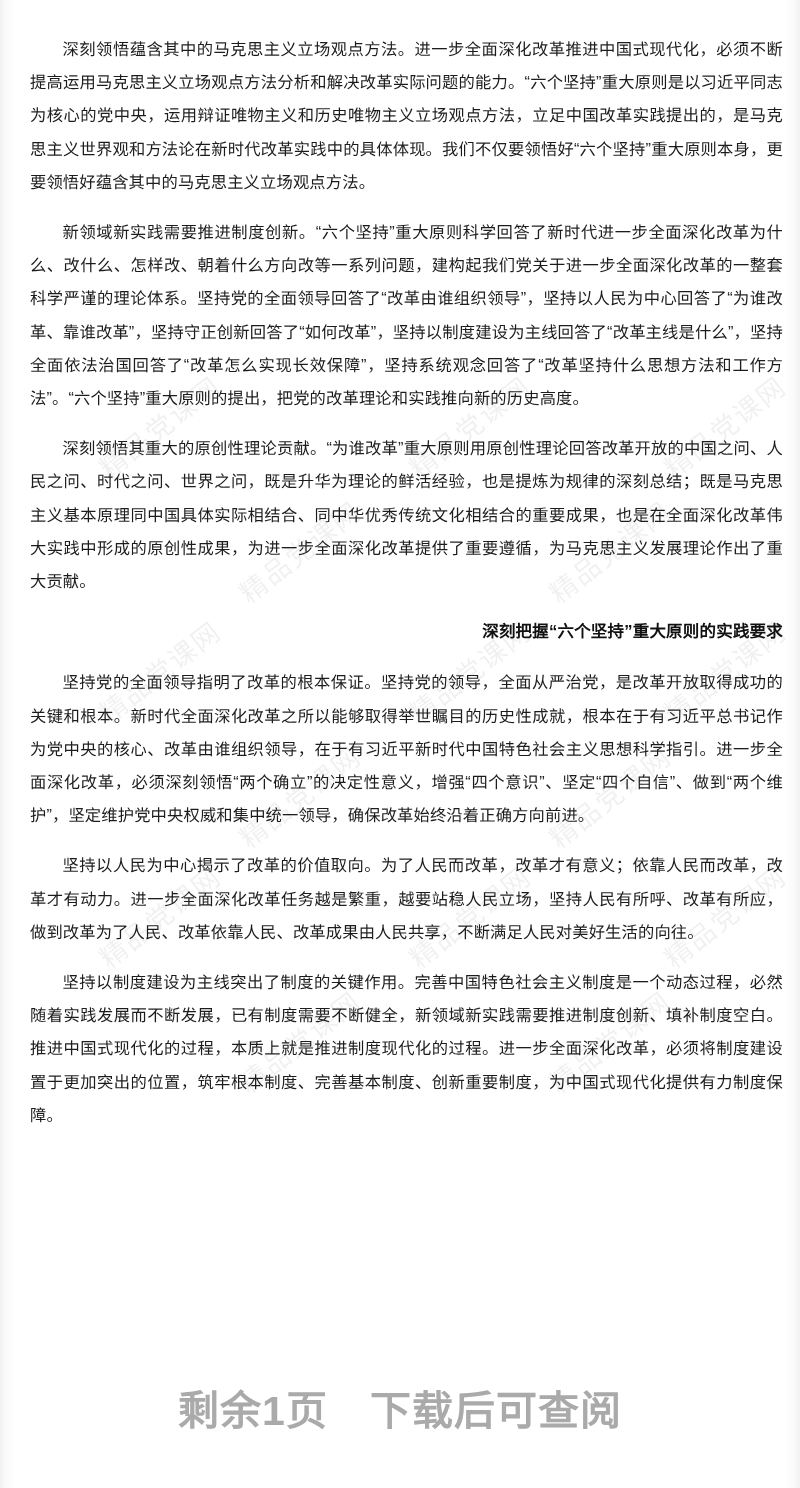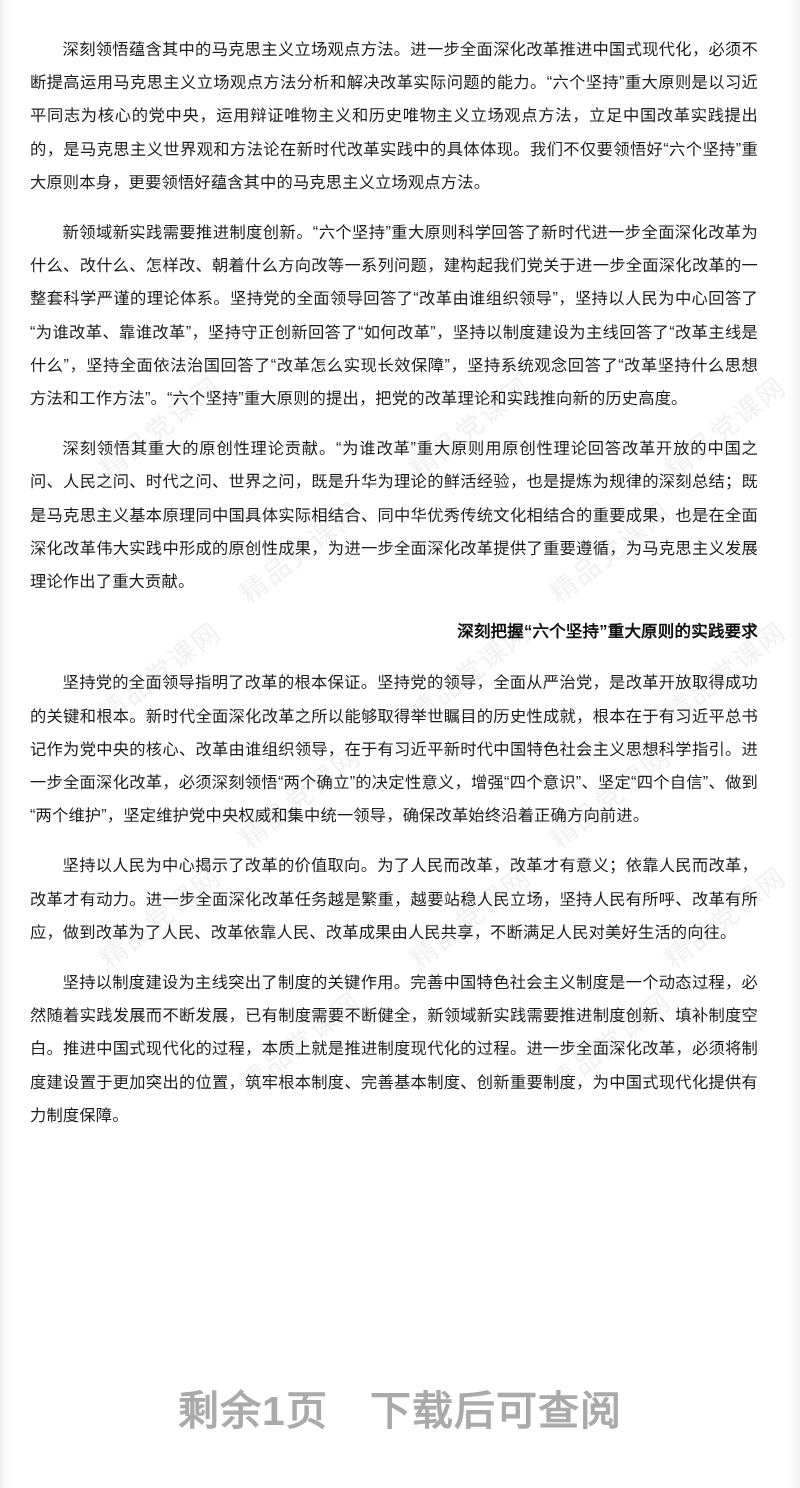--- a/index.html
+++ b/index.html
@@ -47,21 +47,21 @@
     white-space: nowrap;
     transform: rotate(-38deg);
     transform-origin: left top;
     font-family: "Liberation Sans", "DejaVu Sans", sans-serif;
   }
 
   
   .doc-body {
     position: relative;
     z-index: 2;
-    padding: 33px 42px 0 30px;
+    padding: 33px 17px 0 30px;
     box-sizing: border-box;
   }
 
   p.para {
     margin: 0 0 17px 0;
     font-size: 16.3px;
     line-height: 33.2px;
     color: #1c1c1c;
     text-align: justify;
     text-justify: inter-ideograph;

